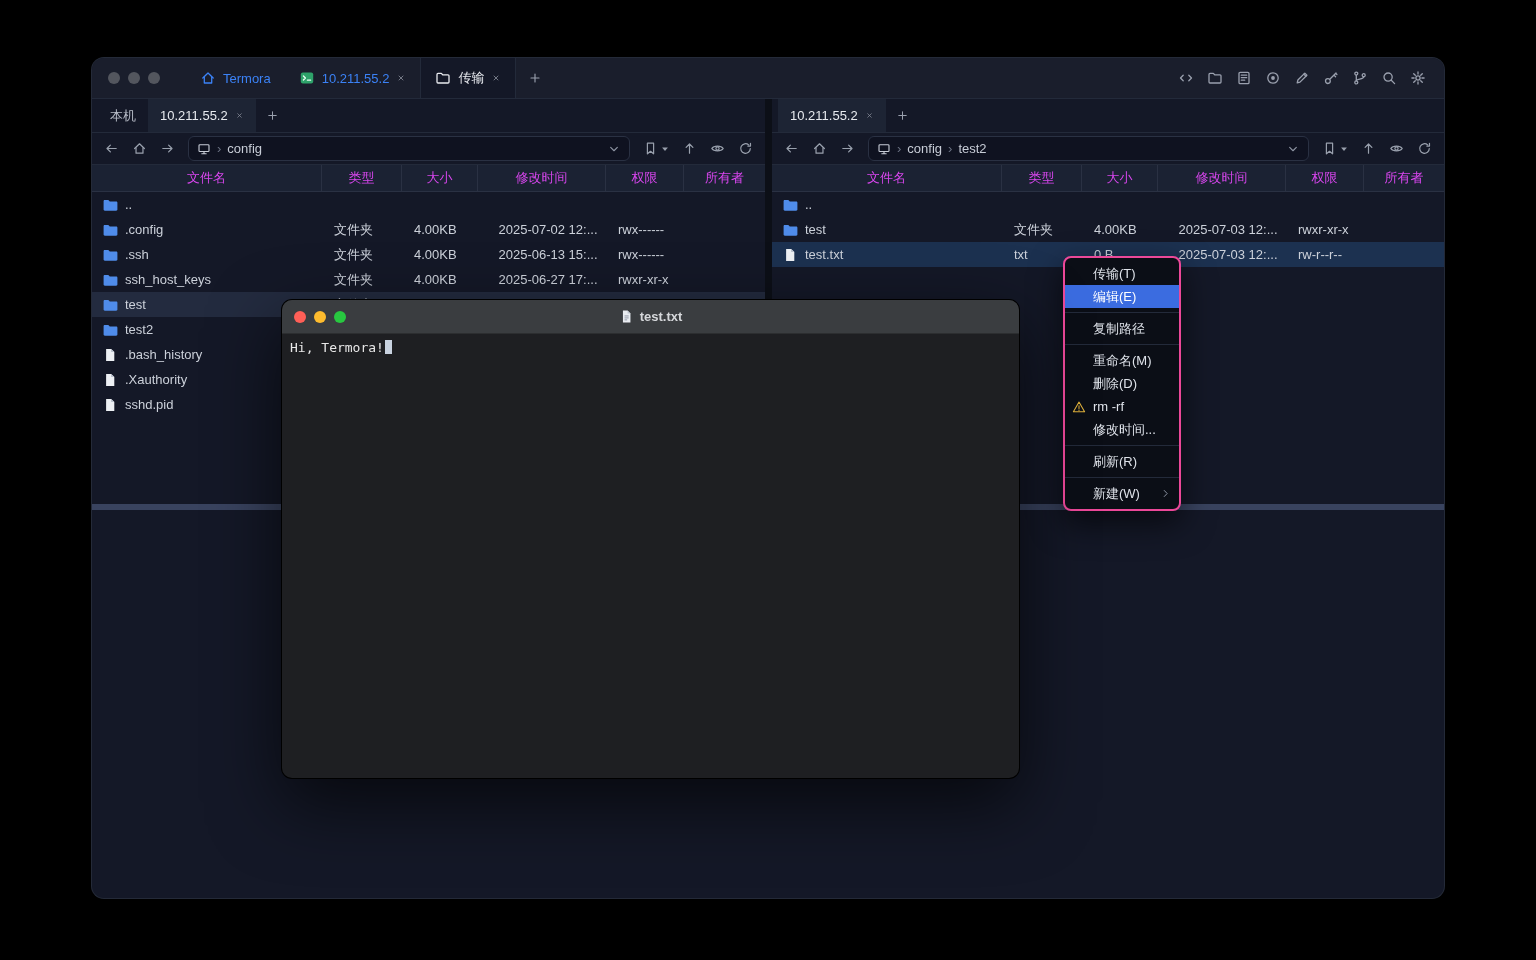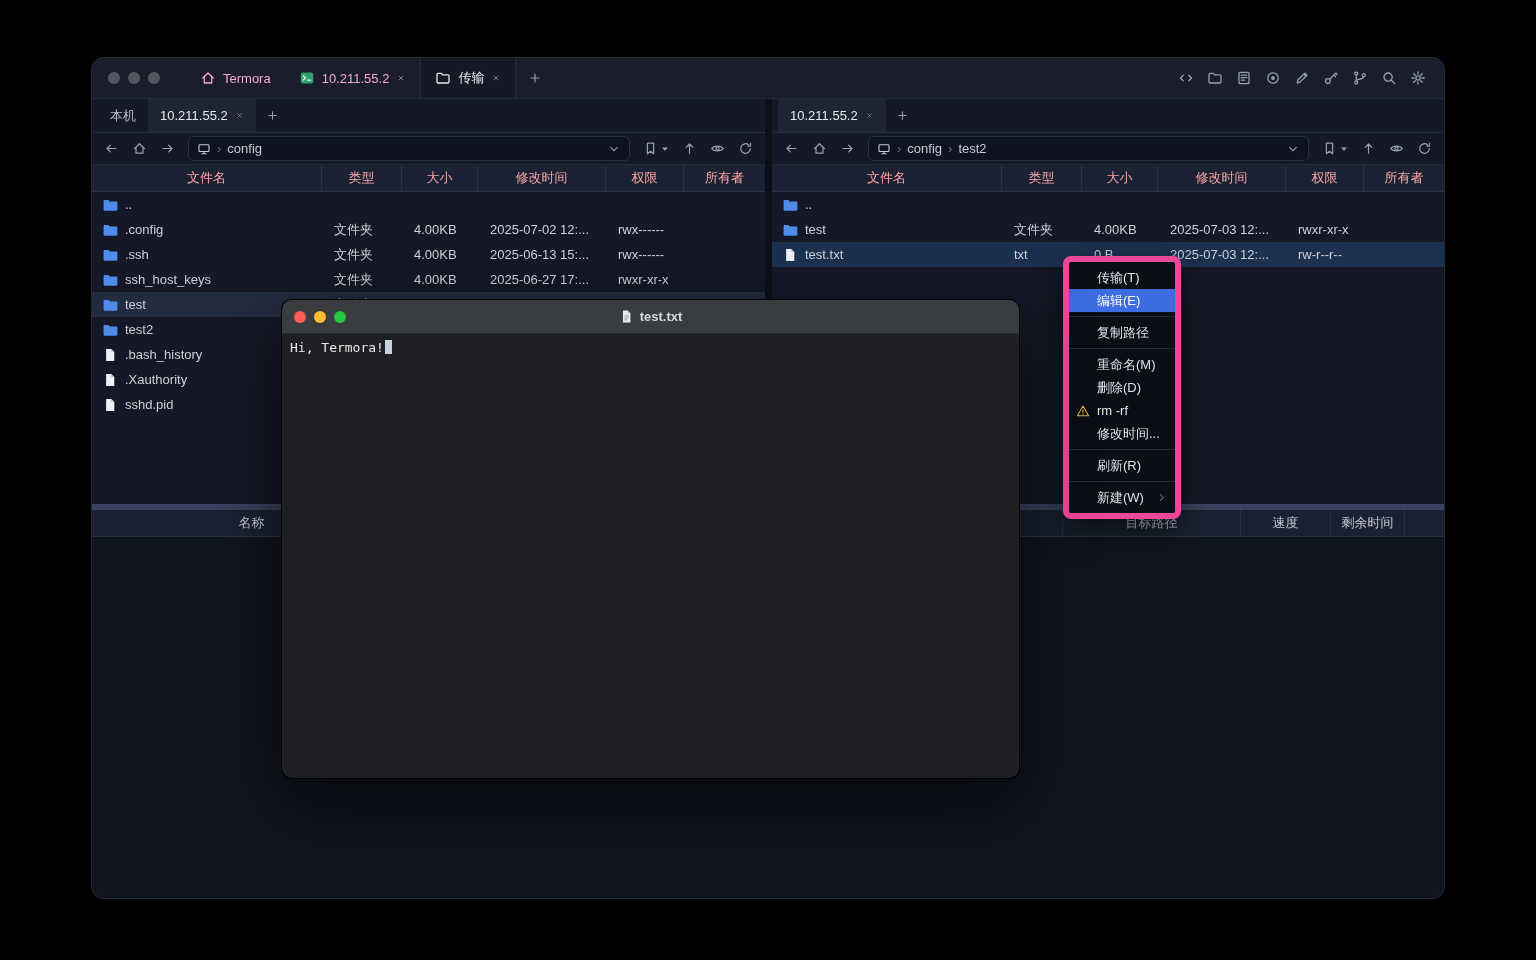--- a/index.html
+++ b/index.html
@@ -7,21 +7,21 @@
   .icon{display:inline-flex;align-items:center;justify-content:center;line-height:0;color:inherit;}
   .icon svg{display:block;}
 
   
   .window{position:absolute;left:92px;top:58px;width:1352px;height:840px;background:#141827;border-radius:12px;overflow:hidden;
           box-shadow:0 0 0 1px #242a38,0 24px 70px rgba(0,0,0,.55);display:flex;flex-direction:column;}
   .titlebar{flex:0 0 40px;background:#1a1e2c;border-bottom:1px solid #232a3a;display:flex;align-items:stretch;}
   .traffic{display:flex;align-items:center;gap:8px;padding:0 12px 0 16px;}
   .tl{width:12px;height:12px;border-radius:50%;background:#53565e;}
   .main-tabs{display:flex;align-items:stretch;margin-left:14px;}
-  .main-tab{display:flex;align-items:center;gap:7px;padding:0 14px;font-size:13px;color:#f9a8d4;}
+  .main-tab{display:flex;align-items:center;gap:7px;padding:0 14px;font-size:13px;color:#3b82f6;}
   .main-tab.active{background:#141827;border-left:1px solid #232a3a;border-right:1px solid #232a3a;color:#e9ebf0;justify-content:flex-end;}
   .main-tab .tab-close{color:#8a8f9b;}
   .main-tab .tab-close svg{width:10px;height:10px;}
   .tb-newtab{display:flex;align-items:center;padding:0 12px;color:#9aa0ae;}
   .tb-newtab svg{width:14px;height:14px;}
   .titlebar-actions{margin-left:auto;display:flex;align-items:center;gap:13px;padding-right:18px;color:#9aa0ae;}
   .titlebar-actions .icon svg{width:16px;height:16px;}
 
   
   .panes{flex:0 0 405px;display:flex;min-height:0;}
@@ -41,43 +41,43 @@
   .nav-icons,.action-icons{display:flex;gap:13px;align-items:center;}
   .pathbar .navbtn svg{width:15px;height:15px;}
   .breadcrumb{flex:1;height:23px;background:#0f1220;border:1px solid #2a3143;border-radius:6px;display:flex;align-items:center;gap:6px;
               padding:0 8px;color:#c7ccd6;font-size:13px;min-width:0;}
   .breadcrumb .icon svg{width:14px;height:14px;}
   .crumbs{display:flex;align-items:center;gap:6px;}
   .crumb-sep{color:#6c7383;}
   .breadcrumb .chev{margin-left:auto;color:#8e95a3;}
   .pathbar .caret{margin-left:-10px;}
 
-  .thead{flex:0 0 26px;display:flex;background:#1b2233;border-bottom:1px solid #2a3143;font-size:13px;color:#fca5a5;}
+  .thead{flex:0 0 26px;display:flex;background:#1b2233;border-bottom:1px solid #2a3143;font-size:13px;color:#d946ef;}
   .th{display:flex;align-items:center;justify-content:center;border-right:1px solid #2a3143;box-sizing:border-box;}
   .th:last-child{border-right:none;}
-  .c0{flex:0 0 230px;}.c1{flex:0 0 80px;}.c2{flex:0 0 76px;}.c3{flex:0 0 128px;}.c4{flex:0 0 78px;}.c5{flex:1 1 auto;min-width:0;}
+  .c0{flex:0 0 230px;}.c1{flex:0 0 80px;}.c2{flex:0 0 76px;}.c3{flex:0 0 128px;text-align:center;}.c4{flex:0 0 78px;}.c5{flex:1 1 auto;min-width:0;}
   .tbody{flex:1;}
   .trow{height:25px;display:flex;align-items:center;font-size:13px;color:#ccd1da;}
   .trow.selected{background:#232b3f;}
   .pane.right .trow.selected{background:#1c3150;}
   .td{box-sizing:border-box;padding-left:12px;white-space:nowrap;overflow:hidden;}
   .td.namecell{display:flex;align-items:center;gap:7px;padding-left:10px;}
   .td .icon svg{width:16px;height:16px;}
 
   
   .splitter{flex:0 0 6px;background:#39435f;}
   .transfer{flex:1;display:flex;flex-direction:column;background:#11151f;}
   .transfer-head{flex:0 0 26px;display:flex;background:#1a2132;border-bottom:1px solid #2a3143;font-size:13px;color:#c8cdd7;}
   .tcell{display:flex;align-items:center;justify-content:center;border-right:1px solid #2a3143;box-sizing:border-box;}
   .tc-name{flex:0 0 320px;}.tc-spacer{flex:1;}.tc-target{flex:0 0 178px;}.tc-speed{flex:0 0 90px;}.tc-eta{flex:0 0 74px;}
   .tc-tail{flex:0 0 39px;border-right:none;}
   .transfer-body{flex:1;}
 
   
-  .context-menu{position:absolute;left:1063px;top:256px;width:118px;background:#0b0e16;border:6px solid #ec4899;border-radius:8px;
+  .context-menu{position:absolute;left:1063px;top:256px;width:118px;background:#0b0e16;border:2px solid #ec4899;border-radius:8px;
                 padding:4px 0;box-shadow:0 12px 32px rgba(0,0,0,.6);z-index:40;font-size:13px;color:#dfe3ea;box-sizing:border-box;}
   .menu-item{height:23px;display:flex;align-items:center;padding:0 8px 0 28px;position:relative;white-space:nowrap;}
   .menu-item.highlighted{background:#3b6ce0;color:#fff;}
   .menu-item .mi-icon{position:absolute;left:7px;}
   .menu-item .mi-icon svg{width:14px;height:14px;}
   .menu-item .submenu-arrow{margin-left:auto;color:#9aa2b2;}
   .menu-item .submenu-arrow svg{width:11px;height:11px;}
   .menu-sep{height:1px;background:#232a3a;margin:4px 0;}
 
   
@@ -584,31 +584,20 @@
             <div class="td c3">2025-07-03 12:...</div>
             <div class="td c4">rw-r--r--</div>
             <div class="td c5"></div>
           </div>
         </div>
     </section>
   </div>
 
   <div class="splitter"></div>
 
-  <div class="transfer">
-    <div class="transfer-head">
-      <div class="tcell tc-name">名称</div>
-      <div class="tcell tc-spacer"></div>
-      <div class="tcell tc-target">目标路径</div>
-      <div class="tcell tc-speed">速度</div>
-      <div class="tcell tc-eta">剩余时间</div>
-      <div class="tcell tc-tail"></div>
-    </div>
-    <div class="transfer-body"></div>
-  </div>
 </div>
 
 <div class="context-menu" id="context-menu">
     <div class="menu-item">
       <span class="menu-label">传输(T)</span>
     </div>
     <div class="menu-item highlighted">
       <span class="menu-label">编辑(E)</span>
     </div>
     <div class="menu-sep"></div>

